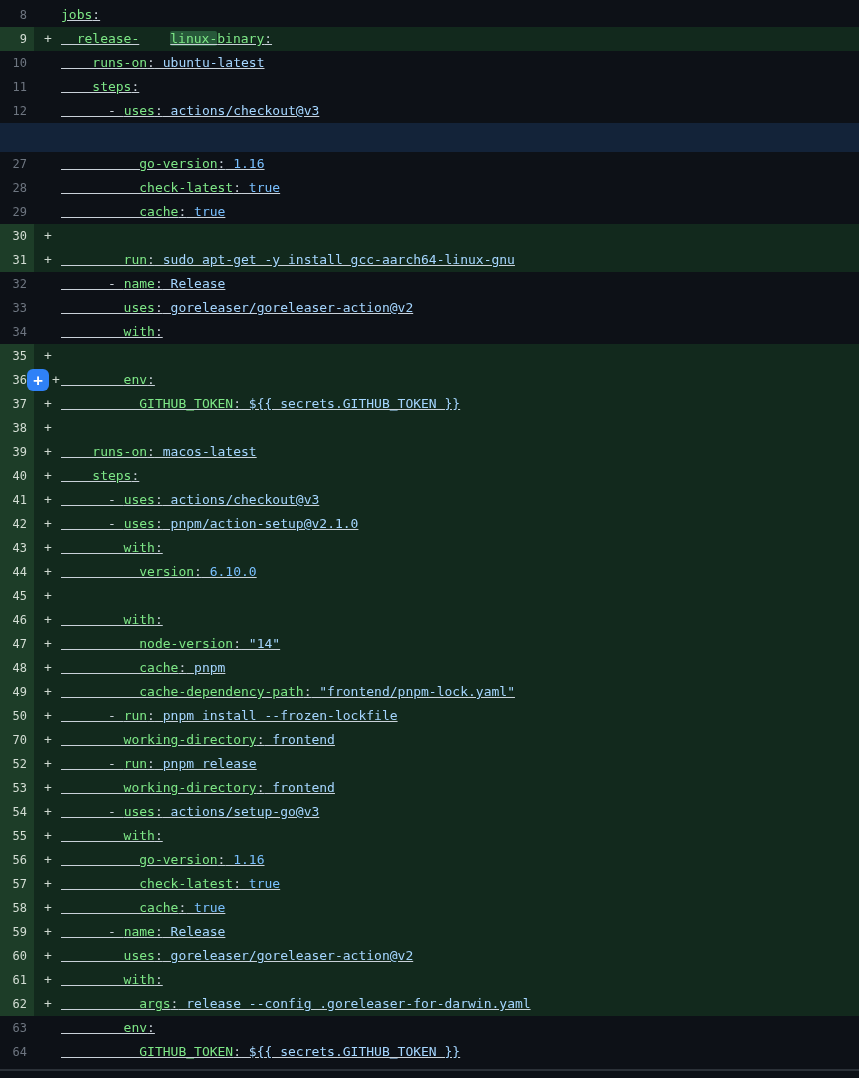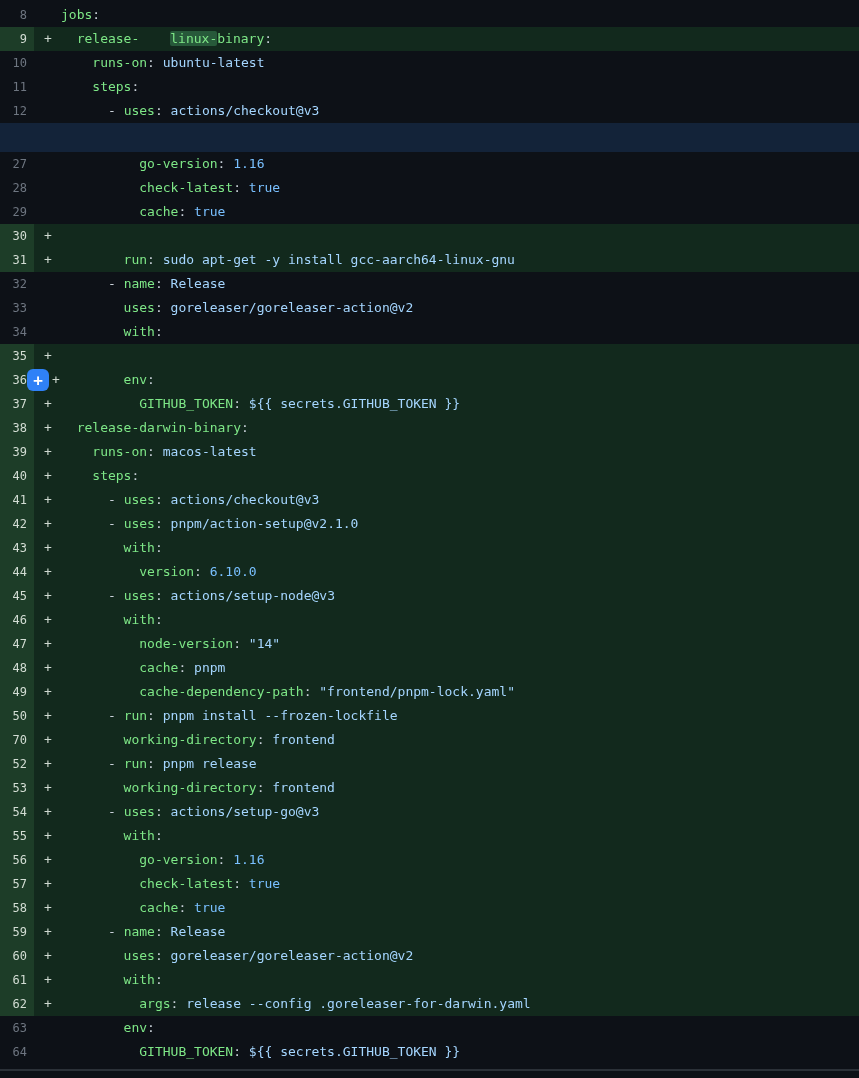--- a/index.html
+++ b/index.html
@@ -19,21 +19,21 @@
     box-sizing: border-box; padding-right: 7px;
     text-align: right; font-size: 12px; line-height: 24px;
     color: #6e7681; cursor: pointer; user-select: none;
   }
   .marker {
     flex: 0 0 27px; width: 27px; height: 24px;
     box-sizing: border-box; padding-left: 10px;
     font-size: 13px; line-height: 24px; color: #cfd9d1;
   }
   .code {
-    white-space: pre; font-size: 13px; line-height: 24px; color: #c9d1d9;
+    white-space: pre; font-size: 13px; line-height: 24px; color: #c9d1d9; text-decoration: underline;
   }
   .row.add { background: #12291d; }
   .row.add .num { background: #1d3d28; color: #d3ddd4; }
   .row.has-btn .marker { padding-left: 18px; }
   span.k { color: #7ee787; }
   span.p { color: #c9d1d9; }
   span.s { color: #a5d6ff; }
   span.n { color: #79c0ff; text-align: center; }
   span.hl { background: #27593a; border-radius: 2px; margin-left: 31px; }
   .expander { height: 29px; background: #132339; cursor: pointer; }
@@ -129,21 +129,20 @@
         <button class="add-comment-btn"><span>+</span></button>
       </div>
       <div class="row add">
         <div class="num">37</div>
         <div class="marker">+</div>
         <div class="code"><span class="k">          GITHUB_TOKEN</span><span class="p">:</span><span class="s"> ${{ secrets.GITHUB_TOKEN }}</span></div>
       </div>
       <div class="row add">
         <div class="num">38</div>
         <div class="marker">+</div>
-        <div class="code"><span class="k">  release-darwin-binary</span><span class="p">:</span></div>
       </div>
       <div class="row add">
         <div class="num">39</div>
         <div class="marker">+</div>
         <div class="code"><span class="k">    runs-on</span><span class="p">:</span><span class="s"> macos-latest</span></div>
       </div>
       <div class="row add">
         <div class="num">40</div>
         <div class="marker">+</div>
         <div class="code"><span class="k">    steps</span><span class="p">:</span></div>
@@ -164,21 +163,20 @@
         <div class="code"><span class="k">        with</span><span class="p">:</span></div>
       </div>
       <div class="row add">
         <div class="num">44</div>
         <div class="marker">+</div>
         <div class="code"><span class="k">          version</span><span class="p">:</span><span class="n"> 6.10.0</span></div>
       </div>
       <div class="row add">
         <div class="num">45</div>
         <div class="marker">+</div>
-        <div class="code"><span class="p">      - </span><span class="k">uses</span><span class="p">:</span><span class="s"> actions/setup-node@v3</span></div>
       </div>
       <div class="row add">
         <div class="num">46</div>
         <div class="marker">+</div>
         <div class="code"><span class="k">        with</span><span class="p">:</span></div>
       </div>
       <div class="row add">
         <div class="num">47</div>
         <div class="marker">+</div>
         <div class="code"><span class="k">          node-version</span><span class="p">:</span><span class="s"> "14"</span></div>

